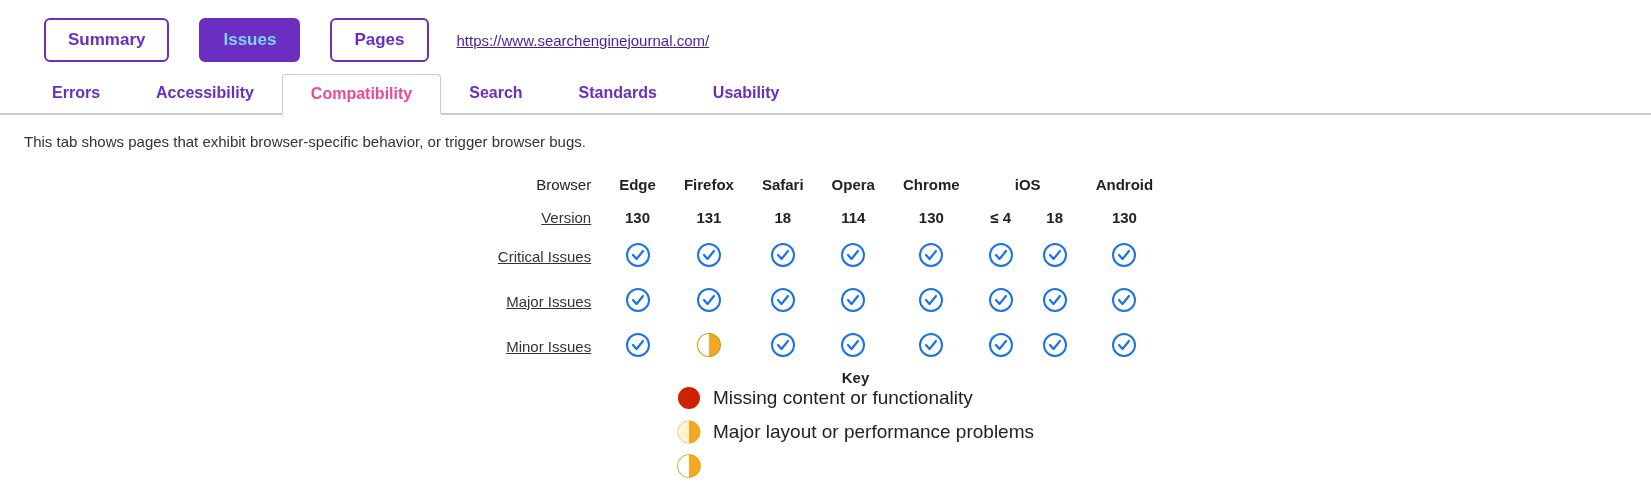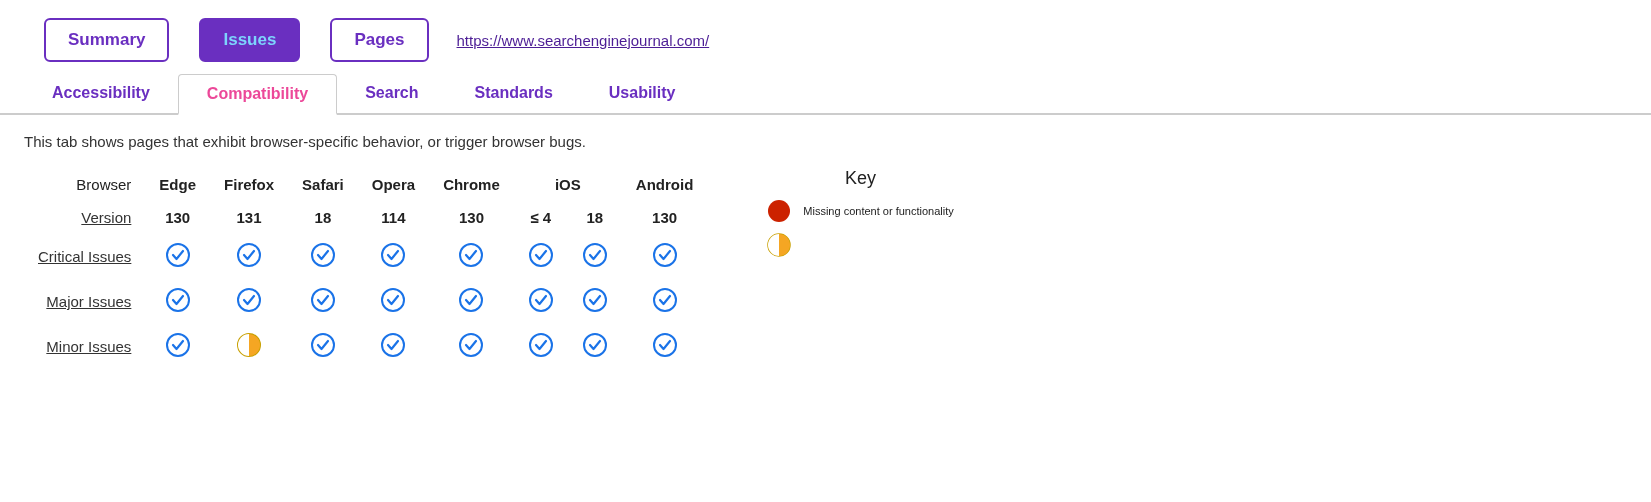--- a/index.html
+++ b/index.html
@@ -96,57 +96,58 @@
       display: inline-block;
       width: 26px;
       height: 26px;
     }
     .key-section {
       display: inline-block;
       margin-left: 60px;
       vertical-align: top;
     }
     .key-title {
-      font-weight: normal;
-      font-size: 18px;
-      margin-bottom: 10px;
+      font-weight: bold;
+      font-size: 15px;
       text-align: center;
     }
     .key-row {
       display: flex;
       align-items: center;
       gap: 12px;
       margin-bottom: 10px;
-      font-size: 11px;
+      font-size: 19px;
     }
     .key-icon {
       width: 24px;
       height: 24px;
       flex-shrink: 0;
     }
     .outer-layout {
       display: flex;
-      align-items: flex-start;
+      align-items: center;
+      flex-direction: column;
     }
     .browser-label-col {
       text-align: right;
       font-weight: normal;
     }
   </style>
 </head>
 <body>
 
 <div class="top-bar">
   <button class="top-btn">Summary</button>
   <button class="top-btn active">Issues</button>
   <button class="top-btn">Pages</button>
   <a class="top-link" href="#">https://www.searchenginejournal.com/</a>
 </div>
 
 <div class="tabs-bar">
+  <button class="tab">Errors</button>
   <button class="tab">Accessibility</button>
   <button class="tab active">Compatibility</button>
   <button class="tab">Search</button>
   <button class="tab">Standards</button>
   <button class="tab">Usability</button>
 </div>
 
 <div class="tab-description">This tab shows pages that exhibit browser-specific behavior, or trigger browser bugs.</div>
 
 <div class="compat-table">
@@ -334,20 +335,30 @@
       </tbody>
     </table>
 
     <div class="key-section">
       <div class="key-title">Key</div>
       <div class="key-row">
         <svg class="key-icon" viewBox="0 0 24 24">
             <circle cx="12" cy="12" r="11" fill="#cc2200"></circle>
           </svg>
         <span>Missing content or functionality</span>
+      </div>
+      <div class="key-row">
+        <svg class="key-icon" viewBox="0 0 24 24">
+          <circle cx="12" cy="12" r="11" fill="#fff" stroke="#c8a000" stroke-width="1"></circle>
+          <path d="M12,1 A11,11 0 0,1 23,12 L12,12 Z" fill="#f5a623"></path>
+          <path d="M12,12 L23,12 A11,11 0 0,1 12,23 Z" fill="#f5a623"></path>
+          <path d="M12,1 A11,11 0 0,0 1,12 L12,12 Z" fill="#fff2cc"></path>
+          <path d="M12,12 L1,12 A11,11 0 0,0 12,23 Z" fill="#fff2cc"></path>
+        </svg>
+        <span>Major layout or performance problems</span>
       </div>
       <div class="key-row">
         <svg class="key-icon" viewBox="0 0 24 24">
           <circle cx="12" cy="12" r="11" fill="#fff" stroke="#c8a000" stroke-width="1.5"></circle>
           <path d="M12,1 A11,11 0 0,1 12,23 Z" fill="#f5a623"></path>
           <path d="M12,1 A11,11 0 0,0 12,23 Z" fill="#fff"></path>
         </svg>
       </div>
     </div>
   </div>

